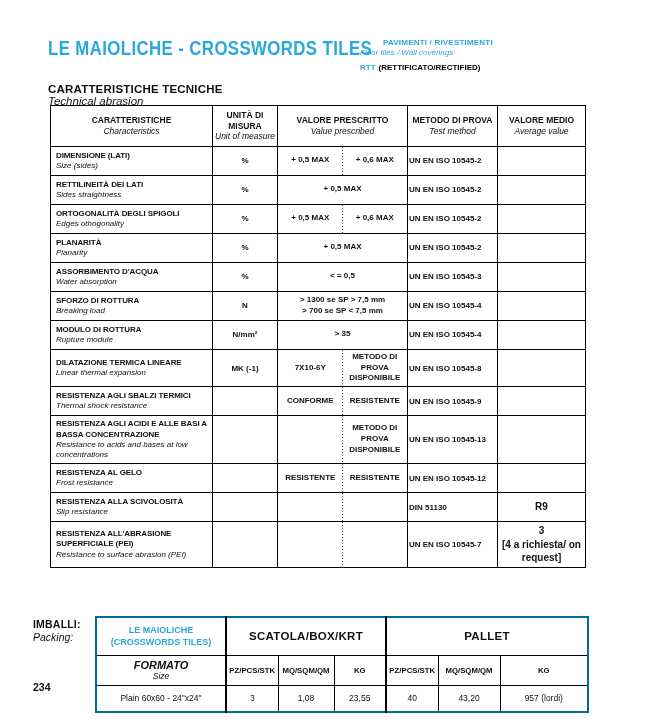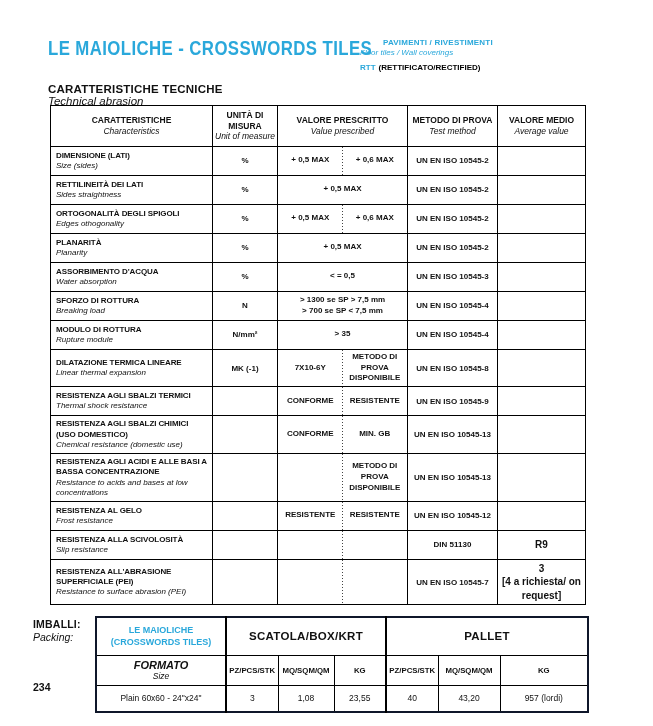--- a/index.html
+++ b/index.html
@@ -45,32 +45,32 @@
   td.c-val { padding:0; }
   td.c-val.split {
     background-image:repeating-linear-gradient(to bottom,#444 0,#444 1px,transparent 1px,transparent 3px);
     background-repeat:no-repeat; background-position:50% 0; background-size:1px 100%;
   }
   .vwrap { display:flex; align-items:center; width:100%; }
   .vhalf, .vfull {
     flex:1 1 0; text-align:center; padding:2px 3px;
     font-size:8px; font-weight:700; white-space:pre-line; line-height:1.35;
   }
-  td.c-method { text-align:center; font-size:8px; font-weight:700; padding:2px 1px; white-space:nowrap; }
+  td.c-method { text-align:left; font-size:8px; font-weight:700; padding:2px 1px; white-space:nowrap; }
   td.c-avg { text-align:center; font-size:10px; font-weight:700; padding:2px; white-space:pre-line; line-height:1.35; }
 
   
   .pack-label { position:absolute; left:33px; top:618px; font-size:10.5px; line-height:1.25; }
   .pack-label .l1 { font-weight:700; letter-spacing:.2px; }
   .pack-label .l2 { font-style:italic; }
   .page-num { position:absolute; left:33px; top:681px; font-size:10.5px; font-weight:700; }
 
   table.pack {
     position:absolute; left:95px; top:616px; width:492px;
-    border-collapse:collapse; table-layout:fixed; border:2px solid #0f172a;
+    border-collapse:collapse; table-layout:fixed; border:2px solid #0369a1;
   }
   .pack td { border:1px solid #000; text-align:center; vertical-align:middle; padding:2px; }
   .pack tr.r1 td { height:38px; }
   .pack tr.r2 td { height:30px; border-top-style:dotted; }
   .pack tr.r3 td { height:27px; }
   .pack td.gsolid { border-left:2px solid #000; }
   .pack tr.r2 td.dl { border-left-style:dotted; }
   .brand { color:var(--accent); font-weight:700; font-size:9px; line-height:1.35; }
   .group-h { font-weight:700; font-size:11.5px; letter-spacing:.3px; }
   .fmt-it { font-weight:700; font-size:11px;font-style:italic; }
@@ -265,35 +265,20 @@
       <td class="c-val split">
             <div class="vwrap">
               <div class="vhalf">CONFORME</div>
               <div class="vhalf">RESISTENTE</div>
             </div>
           </td>
       <td class="c-method">UN EN ISO 10545-9</td>
       <td class="c-avg"></td>
     </tr>
 
-    <tr>
-      <td class="c-name">
-        <div class="nm">RESISTENZA AGLI SBALZI CHIMICI (USO DOMESTICO)</div>
-        <div class="sub">Chemical resistance (domestic use)</div>
-      </td>
-      <td class="c-unit"></td>
-      <td class="c-val split">
-            <div class="vwrap">
-              <div class="vhalf">CONFORME</div>
-              <div class="vhalf">MIN. GB</div>
-            </div>
-          </td>
-      <td class="c-method">UN EN ISO 10545-13</td>
-      <td class="c-avg"></td>
-    </tr>
 
     <tr>
       <td class="c-name">
         <div class="nm">RESISTENZA AGLI ACIDI E ALLE BASI A BASSA CONCENTRAZIONE</div>
         <div class="sub">Resistance to acids and bases at low concentrations</div>
       </td>
       <td class="c-unit"></td>
       <td class="c-val split">
             <div class="vwrap">
               <div class="vhalf"></div>

